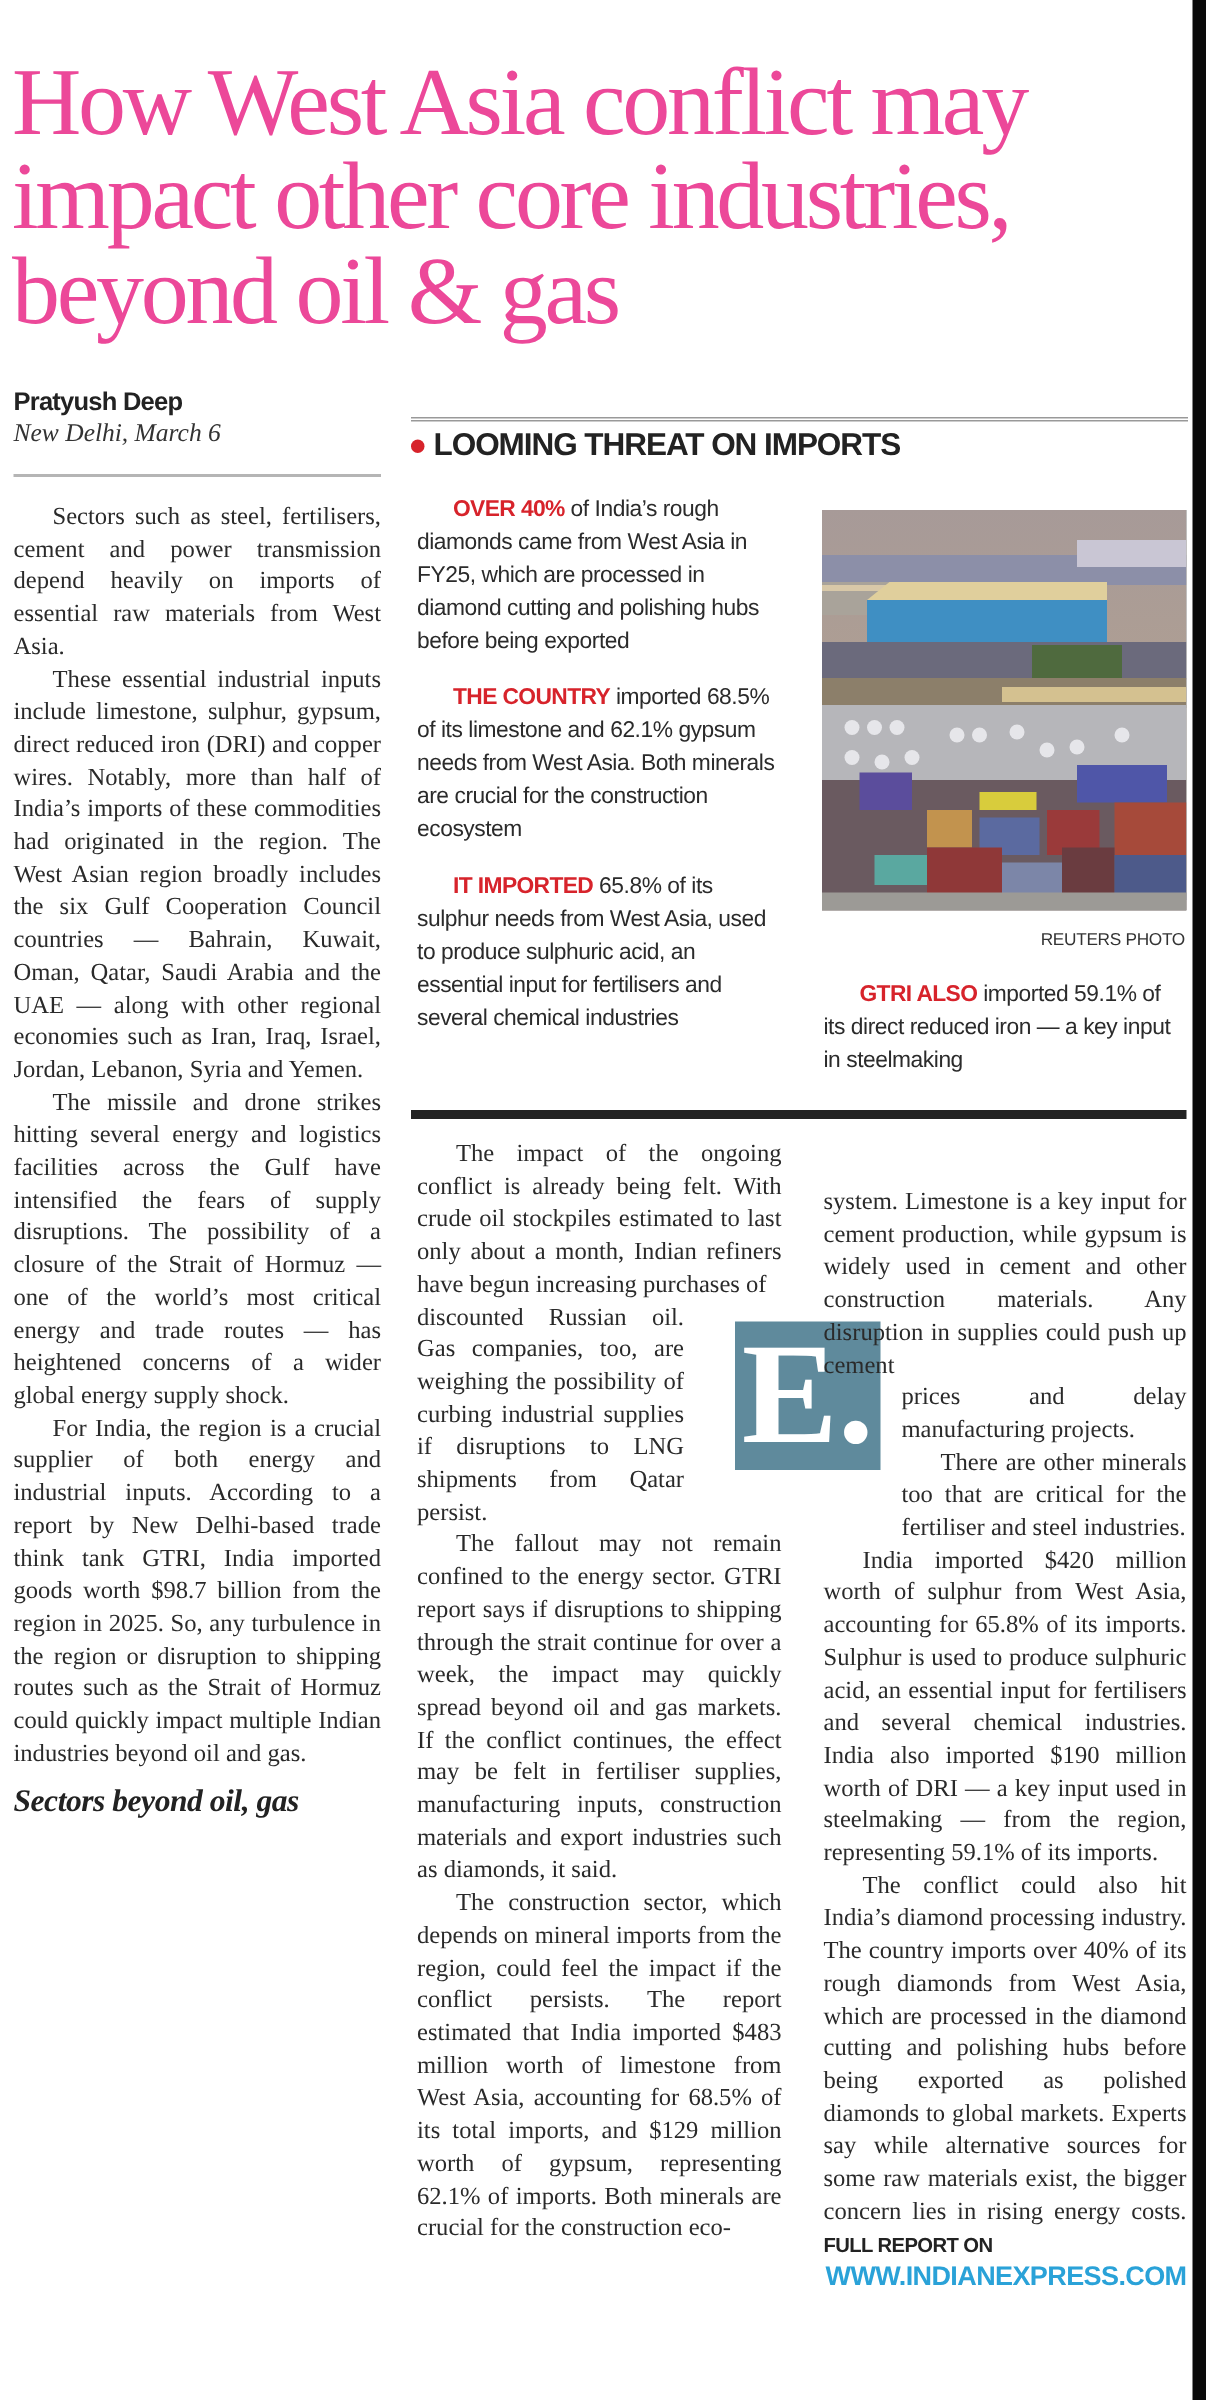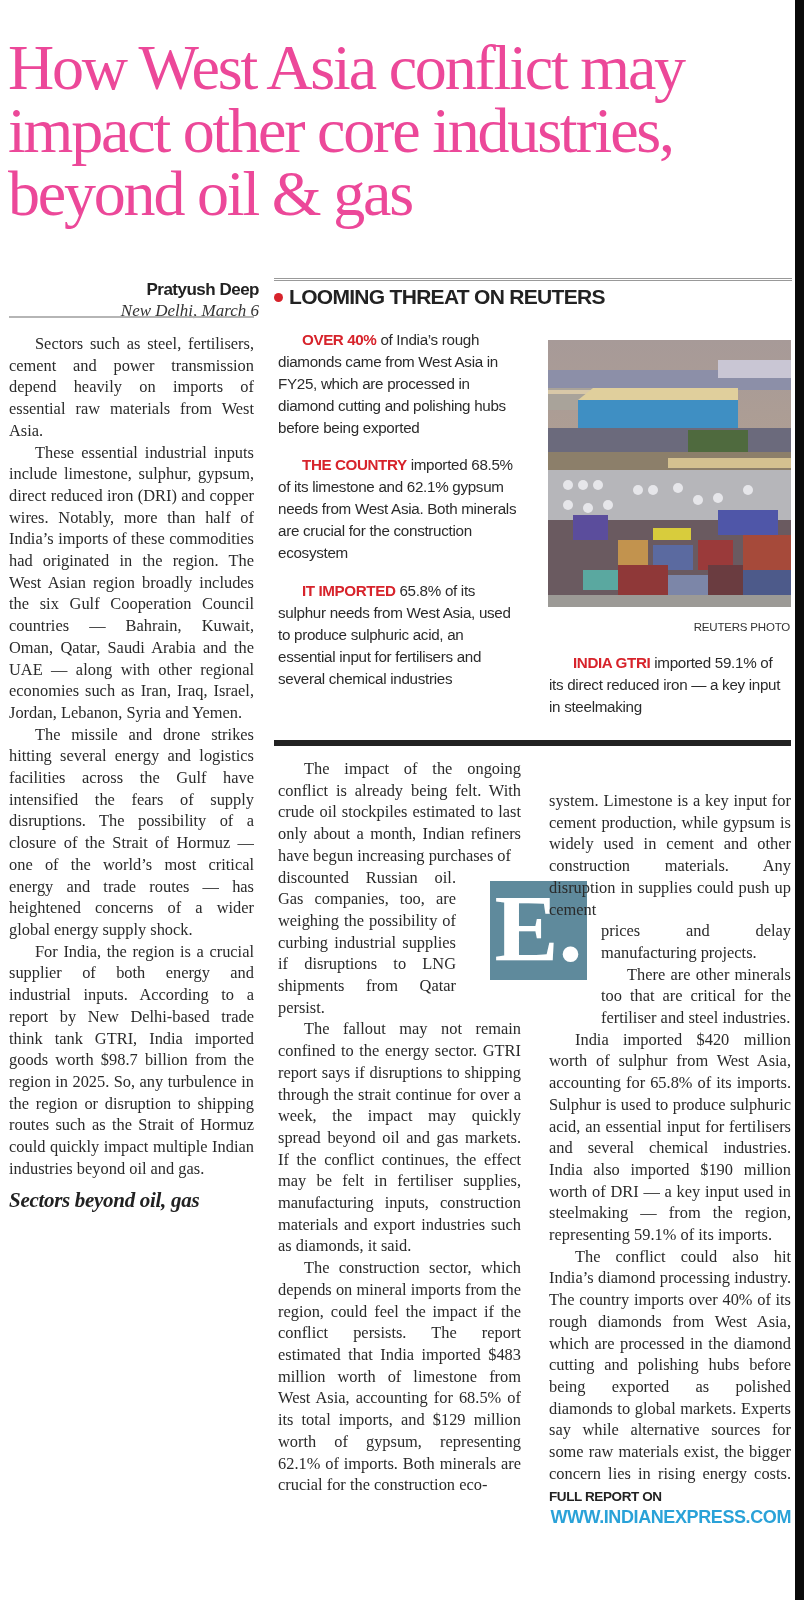--- a/index.html
+++ b/index.html
@@ -4,21 +4,21 @@
 <style>
   * { margin: 0; padding: 0; box-sizing: border-box; }
   html, body { width: 804px; height: 1600px; background: #ffffff; overflow: hidden; }
   body { position: relative; color: #222; font-family: "DejaVu Serif", serif; }
   .edge { position: absolute; right: 0; top: 0; width: 9px; height: 1600px; background: #0a0a0a; }
   .headline {
     position: absolute; left: 8px; top: 36px; width: 790px;
     font-family: "Liberation Serif", serif; font-size: 64px; line-height: 63px;
     letter-spacing: -2.2px; color: #ec4899; font-weight: normal;
   }
-  .byline { position: absolute; left: 9px; top: 280px; width: 250px; text-align: right; }
+  .byline { position: absolute; left: 9px; top: 258px; width: 250px; }
   .author { font-family: "Liberation Sans", sans-serif; font-weight: bold; font-size: 17px; letter-spacing: -0.5px; color: #222; }
   .dateline { font-family: "Liberation Serif", serif; font-style: italic; font-size: 17px; color: #333; margin-top: 1px; }
   .byline-rule { position: absolute; left: 9px; top: 316px; width: 245px; height: 2px; background: #b5b5b5; }
 
   .col { position: absolute; font-family: "Liberation Serif", serif; font-size: 16.4px; line-height: 21.7px; color: #2a2a2a; text-align: justify; hyphens: manual; }
   .col p { text-indent: 0; }
   .col p.ind { text-indent: 26px; }
   .col1 { left: 9px; top: 333px; width: 245px; }
   .col2 { left: 278px; top: 758px; width: 243px; }
   .col3 { left: 549px; top: 758px; width: 242px; margin-top: 32px; }
@@ -63,21 +63,21 @@
   <p class="ind">Sectors such as steel, fertilisers, cement and power transmission depend heavily on imports of essential raw materials from West Asia.</p>
   <p class="ind">These essential industrial inputs include limestone, sulphur, gypsum, direct reduced iron (DRI) and copper wires. Notably, more than half of India’s imports of these commodities had originated in the region. The West Asian region broadly includes the six Gulf Cooperation Council countries — Bahrain, Kuwait, Oman, Qatar, Saudi Arabia and the UAE — along with other regional economies such as Iran, Iraq, Israel, Jordan, Lebanon, Syria and Yemen.</p>
   <p class="ind">The missile and drone strikes hitting several energy and logistics facilities across the Gulf have intensified the fears of supply disruptions. The possibility of a closure of the Strait of Hormuz — one of the world’s most critical energy and trade routes — has heightened concerns of a wider global energy supply shock.</p>
   <p class="ind">For India, the region is a crucial supplier of both energy and industrial inputs. According to a report by New Delhi-based trade think tank GTRI, India imported goods worth $98.7 billion from the region in 2025. So, any turbulence in the region or disruption to shipping routes such as the Strait of Hormuz could quickly impact multiple Indian industries beyond oil and gas.</p>
   <h2 class="subhead">Sectors beyond oil, gas</h2>
 </div>
 
 <div class="box-rule-top"></div>
 <div class="box-title">
   <span class="red-dot"></span>
-  <span>LOOMING THREAT ON REUTERS</span>
+  <span>LOOMING THREAT ON IMPORTS</span>
 </div>
 
 <div class="fact fact1">
   <span class="lead">OVER 40%</span><span> of India’s rough diamonds came from West Asia in FY25, which are processed in diamond cutting and polishing hubs before being exported</span>
 </div>
 <div class="fact fact2">
   <span class="lead">THE COUNTRY</span><span> imported 68.5% of its limestone and 62.1% gypsum needs from West Asia. Both minerals are crucial for the construction ecosystem</span>
 </div>
 <div class="fact fact3">
   <span class="lead">IT IMPORTED</span><span> 65.8% of its sulphur needs from West Asia, used to produce sulphuric acid, an essential input for fertilisers and several chemical industries</span>
@@ -129,21 +129,21 @@
     <rect x="70" y="225" width="50" height="35" fill="#8f3838"></rect>
     <rect x="120" y="235" width="45" height="25" fill="#7c86a8"></rect>
     <rect x="160" y="225" width="35" height="35" fill="#6a3c40"></rect>
     <rect x="195" y="230" width="48" height="30" fill="#4d5a8a"></rect>
     <rect x="0" y="255" width="243" height="12" fill="#9c9a96"></rect>
   </svg>
 </div>
 <div class="photo-credit">REUTERS PHOTO</div>
 
 <div class="fact fact4">
-  <span class="lead">INDIA GTRI</span><span> imported 59.1% of its direct reduced iron — a key input in steelmaking</span>
+  <span class="lead">GTRI ALSO</span><span> imported 59.1% of its direct reduced iron — a key input in steelmaking</span>
 </div>
 
 <div class="thick-rule"></div>
 
 <div class="col col2">
   <p class="ind">The impact of the ongoing conflict is already being felt. With crude oil stockpiles estimated to last only about a month, Indian refiners have begun increasing purchases of</p>
   <p class="narrow">discounted Russian oil. Gas companies, too, are weighing the possibility of curbing industrial supplies if disruptions to LNG shipments from Qatar persist.</p>
   <p class="ind">The fallout may not remain confined to the energy sector. GTRI report says if disruptions to shipping through the strait continue for over a week, the impact may quickly spread beyond oil and gas markets. If the conflict continues, the effect may be felt in fertiliser supplies, manufacturing inputs, construction materials and export industries such as diamonds, it said.</p>
   <p class="ind">The construction sector, which depends on mineral imports from the region, could feel the impact if the conflict persists. The report estimated that India imported $483 million worth of limestone from West Asia, accounting for 68.5% of its total imports, and $129 million worth of gypsum, representing 62.1% of imports. Both minerals are crucial for the construction eco-</p>
 </div>

